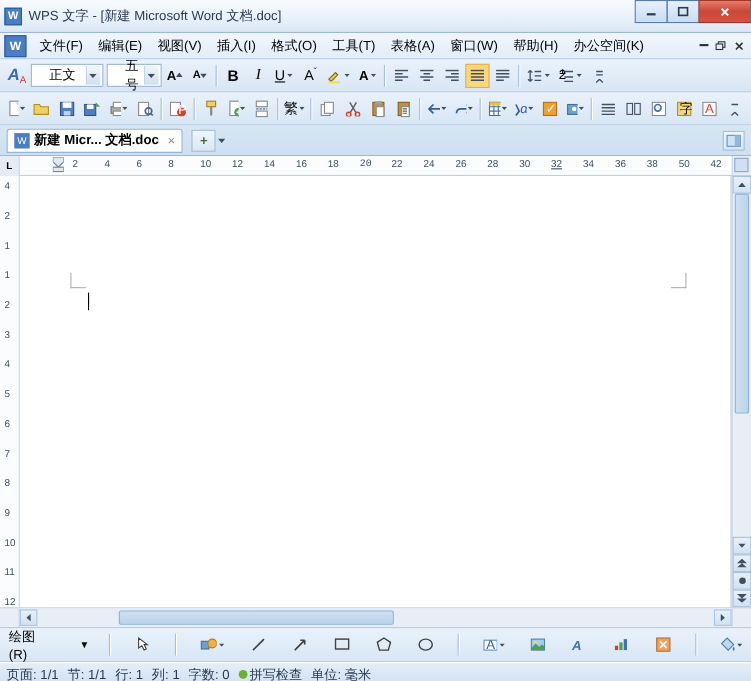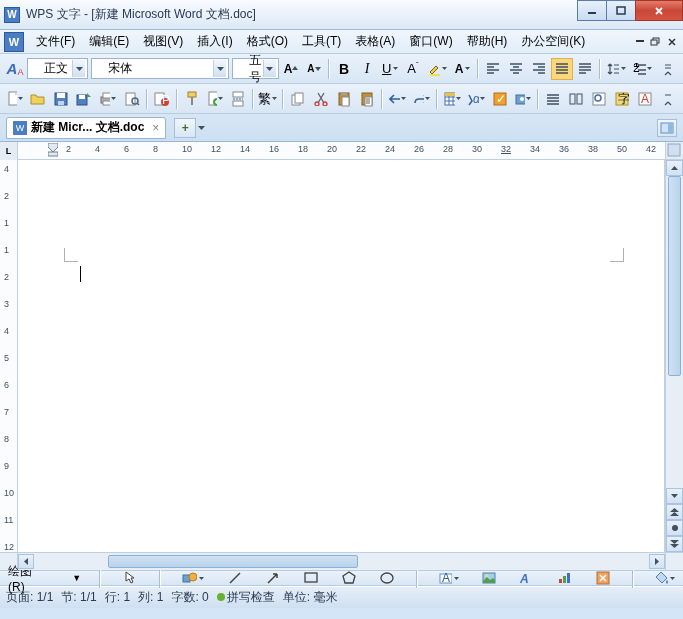--- a/index.html
+++ b/index.html
@@ -44,21 +44,21 @@
 .margin-tl{position:absolute;left:18px;top:88px;width:14px;height:14px;border-left:1px solid #b0b0b0;border-bottom:1px solid #b0b0b0}
 .margin-tr{position:absolute;right:30px;top:88px;width:14px;height:14px;border-right:1px solid #b0b0b0;border-bottom:1px solid #b0b0b0}
 .cursor{position:absolute;left:34px;top:106px;width:1px;height:16px;background:#000}
 .vscroll{width:18px;background:#e8eef6;border-left:1px solid #c0d0e0;position:relative}
 .vscroll .thumb{position:absolute;top:16px;left:2px;right:2px;height:200px;background:linear-gradient(90deg,#d0e0f2,#b8d4ec);border:1px solid #8ab0d8;border-radius:2px}
 .vscroll .sbtn{position:absolute;left:0;right:0;height:16px;background:linear-gradient(#e8f0fa,#d0e2f2);border:1px solid #a8c4e0;display:flex;align-items:center;justify-content:center}
 .hscrollrow{height:18px;display:flex;background:#e8eef6;border-top:1px solid #c0d0e0}
 .hscroll{flex:1;position:relative;background:#e8eef6}
 .hscroll .sbtn{position:absolute;top:1px;width:16px;height:15px;background:linear-gradient(#e8f0fa,#d0e2f2);border:1px solid #a8c4e0;display:flex;align-items:center;justify-content:center}
 .hscroll .thumb{position:absolute;top:2px;left:90px;width:250px;height:13px;background:linear-gradient(#d0e0f2,#b8d4ec);border:1px solid #8ab0d8;border-radius:2px}
-.drawbar{height:16px;background:linear-gradient(#eaf2fb,#d8e6f4);border-top:1px solid #b8cde4;border-bottom:1px solid #b8cde4;display:flex;align-items:center;padding:0 4px;gap:16px}
+.drawbar{height:32px;background:linear-gradient(#eaf2fb,#d8e6f4);border-top:1px solid #b8cde4;border-bottom:1px solid #b8cde4;display:flex;align-items:center;padding:0 4px;gap:16px}
 .statusbar{height:22px;background:linear-gradient(#e4eef8,#d0e0f0);display:flex;align-items:center;padding:0 6px;gap:8px;border-top:1px solid #fff}
 .statusbar .sitem{color:#2a3a52}
 .dot{width:8px;height:8px;border-radius:50%;background:#6ab030;display:inline-block;margin-right:2px}
 .dd{width:7px;display:flex;align-items:center;justify-content:center;margin-left:1px}
 svg{display:block}
 </style>
 </head>
 <body>
 
 <div class="titlebar">
@@ -121,28 +121,20 @@
       <span style="color:#c04040;font-size:9px;position:relative;top:3px">A</span>
     </div>
   <div class="combo" style="width:66px">
       <span class="cval">正文</span>
       <span class="carrow">
         <svg width="7" height="4">
           <path d="M0 0L3.5 4L7 0" fill="#405060"></path>
         </svg>
       </span>
     </div>
-  <div class="combo" style="width:152px;margin-left:2px">
-      <span class="cval">宋体</span>
-      <span class="carrow">
-        <svg width="7" height="4">
-          <path d="M0 0L3.5 4L7 0" fill="#405060"></path>
-        </svg>
-      </span>
-    </div>
   <div class="combo" style="width:50px;margin-left:2px">
       <span class="cval">五号</span>
       <span class="carrow">
         <svg width="7" height="4">
           <path d="M0 0L3.5 4L7 0" fill="#405060"></path>
         </svg>
       </span>
     </div>
   <div class="tbtn">
       <span style="font-weight:bold">A</span>
@@ -499,21 +491,21 @@
       </svg>
   <span class="tick" style="left: 48px;">2</span>
       <span class="tick" style="left: 77px;">4</span>
       <span class="tick" style="left: 106px;">6</span>
       <span class="tick" style="left: 135px;">8</span>
       <span class="tick" style="left: 164px;">10</span>
       <span class="tick" style="left: 193px;">12</span>
       <span class="tick" style="left: 222px;">14</span>
       <span class="tick" style="left: 251px;">16</span>
       <span class="tick" style="left: 280px;">18</span>
-      <span class="tick" style="left: 309px;">20</span>
+      <span class="tick" style="left: 309px; font-family: Liberation Mono, monospace;">20</span>
       <span class="tick" style="left: 338px;">22</span>
       <span class="tick" style="left: 367px;">24</span>
       <span class="tick" style="left: 396px;">26</span>
       <span class="tick" style="left: 425px;">28</span>
       <span class="tick" style="left: 454px;">30</span>
       <span class="tick" style="left: 483px; text-decoration: underline;">32</span>
       <span class="tick" style="left: 512px;">34</span>
       <span class="tick" style="left: 541px; text-align: center;">36</span>
       <span class="tick" style="left: 570px;">38</span>
       <span class="tick" style="left: 599px;">50</span>

